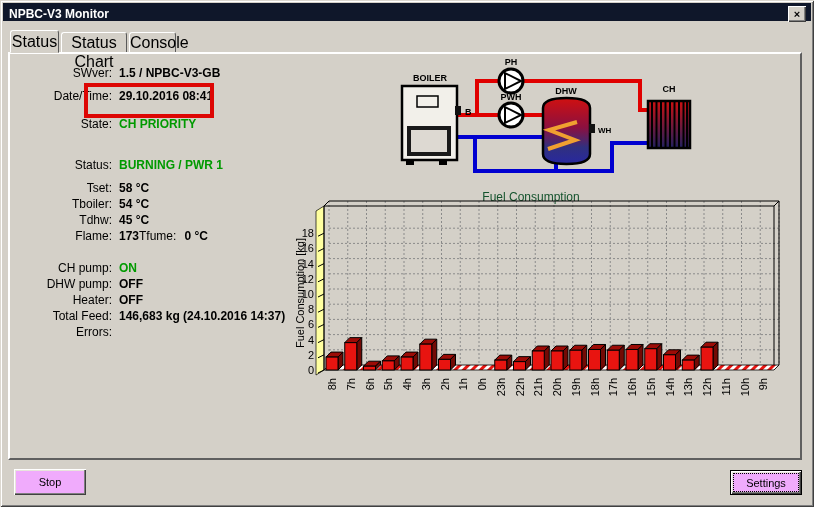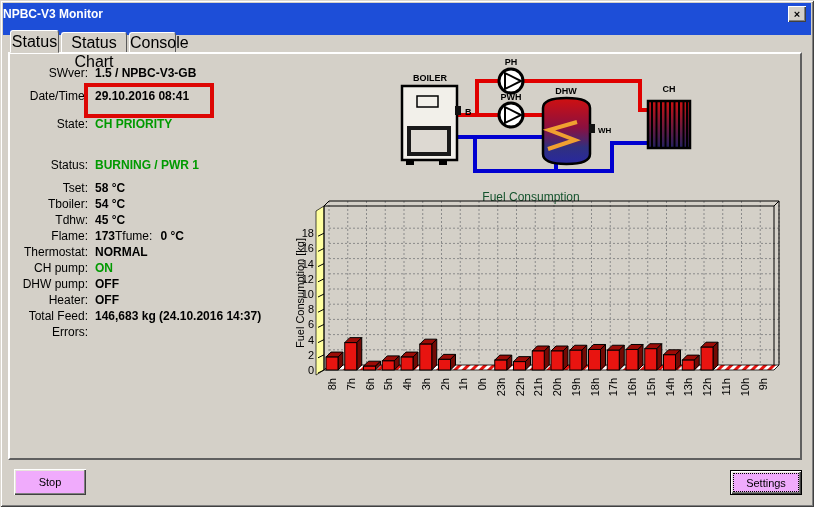--- a/index.html
+++ b/index.html
@@ -1,28 +1,28 @@
 <!DOCTYPE html>
 <html><head>
 <meta charset="utf-8">
 <style>
   html,body{margin:0;padding:0;}
   body{width:814px;height:507px;overflow:hidden;font-family:"Liberation Sans",sans-serif;background:#808080;}
   .window{position:relative;width:814px;height:507px;background:#d4d0c8;
     box-shadow:inset 1px 1px 0 #dcd8d0, inset -1px -1px 0 #404040, inset 2px 2px 0 #ffffff, inset -2px -2px 0 #808080;}
-  .titlebar{position:absolute;left:3px;top:3px;width:808px;height:32px;background:#1d4ed8;color:#fff;
-    font-size:12px;font-weight:bold;line-height:22px;box-sizing:border-box;}
+  .titlebar{position:absolute;left:3px;top:3px;width:808px;height:18px;background:#0f172a;color:#fff;
+    font-size:12px;font-weight:bold;line-height:22px;padding-left:6px;box-sizing:border-box;}
   .closebtn{position:absolute;right:5px;top:3px;width:18px;height:16px;background:#d4d0c8;border:0;
     box-shadow:inset 1px 1px 0 #fff, inset -1px -1px 0 #404040, inset -2px -2px 0 #808080;
     font-family:"Liberation Sans",sans-serif;font-size:11px;font-weight:bold;line-height:14px;text-align:center;padding:0;cursor:default;}
   .tab{position:absolute;background:#d4d0c8;border:1px solid;border-color:#ffffff #5a5a5a #d4d0c8 #ffffff;
     border-radius:3px 3px 0 0;font-size:16px;text-align:center;box-sizing:border-box;}
   .tab.sel{z-index:4;}
   .panel{position:absolute;left:8px;top:52px;width:794px;height:408px;border:2px solid;border-color:#ffffff #5f5f5f #5f5f5f #ffffff;box-sizing:border-box;}
-  .row{position:absolute;left:0;height:16px;white-space:nowrap;font-size:12px;color:#000;}
+  .row{position:absolute;left:0;height:16px;white-space:nowrap;font-size:12px;color:#000;padding-left:24px;}
   .lbl{display:inline-block;width:88px;text-align:right;padding-right:7px;}
   .val{font-weight:bold;}
   .green{color:#009a00;}
   .tfl{}
   .tfv{margin-left:8px;font-weight:bold;}
   .redbox{position:absolute;left:84px;top:83px;width:122px;height:27px;border:4px solid #dd0604;}
   .charttitle{position:absolute;left:285px;top:190px;width:492px;text-align:center;font-size:12px;color:#14532d;}
   .diagram{position:absolute;left:393px;top:56px;width:310px;height:132px;}
   .chart{position:absolute;left:294px;top:198px;width:506px;height:232px;}
   .feeder{position:absolute;left:337px;top:420px;font-size:12px;white-space:nowrap;}
@@ -51,21 +51,20 @@
 
   <div class="row" style="top:66px"><span class="lbl">SWver:</span><span class="val">1.5 / NPBC-V3-GB</span></div>
   <div class="row" style="top:89px"><span class="lbl">Date/Time:</span><span class="val">29.10.2016 08:41</span></div>
   <div class="redbox"></div>
   <div class="row" style="top:117px"><span class="lbl">State:</span><span class="val green">CH PRIORITY</span></div>
   <div class="row" style="top:158px"><span class="lbl">Status:</span><span class="val green">BURNING / PWR 1</span></div>
   <div class="row" style="top:181px"><span class="lbl">Tset:</span><span class="val">58 °C</span></div>
   <div class="row" style="top:197px"><span class="lbl">Tboiler:</span><span class="val">54 °C</span></div>
   <div class="row" style="top:213px"><span class="lbl">Tdhw:</span><span class="val">45 °C</span></div>
   <div class="row" style="top:229px"><span class="lbl">Flame:</span><span class="val">173</span><span class="tfl">Tfume:</span><span class="tfv">0 °C</span></div>
-  <div class="row" style="top:245px"><span class="lbl">Thermostat:</span><span class="val">NORMAL</span></div>
   <div class="row" style="top:261px"><span class="lbl">CH pump:</span><span class="val green">ON</span></div>
   <div class="row" style="top:277px"><span class="lbl">DHW pump:</span><span class="val">OFF</span></div>
   <div class="row" style="top:293px"><span class="lbl">Heater:</span><span class="val">OFF</span></div>
   <div class="row" style="top:309px"><span class="lbl">Total Feed:</span><span class="val">146,683 kg (24.10.2016 14:37)</span></div>
   <div class="row" style="top:325px"><span class="lbl">Errors:</span><span class="val"></span></div>
 
   <svg class="diagram" viewBox="0 0 310 132">
 
     <path d="M 64,59 H 151" stroke="#e00000" stroke-width="4" fill="none"></path>
     <path d="M 84,59 V 25 H 247 V 54 H 256" stroke="#e00000" stroke-width="4" fill="none"></path>

